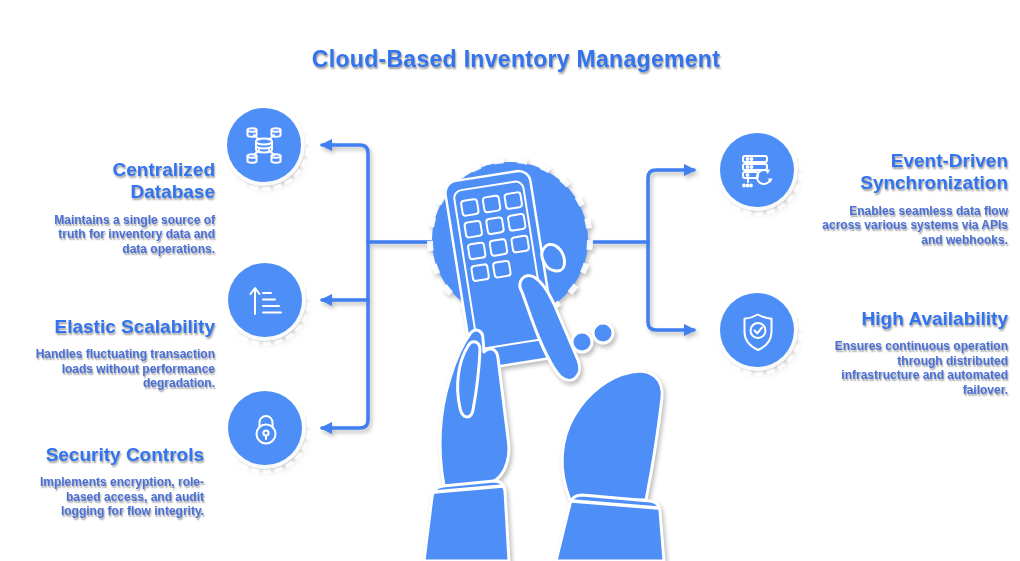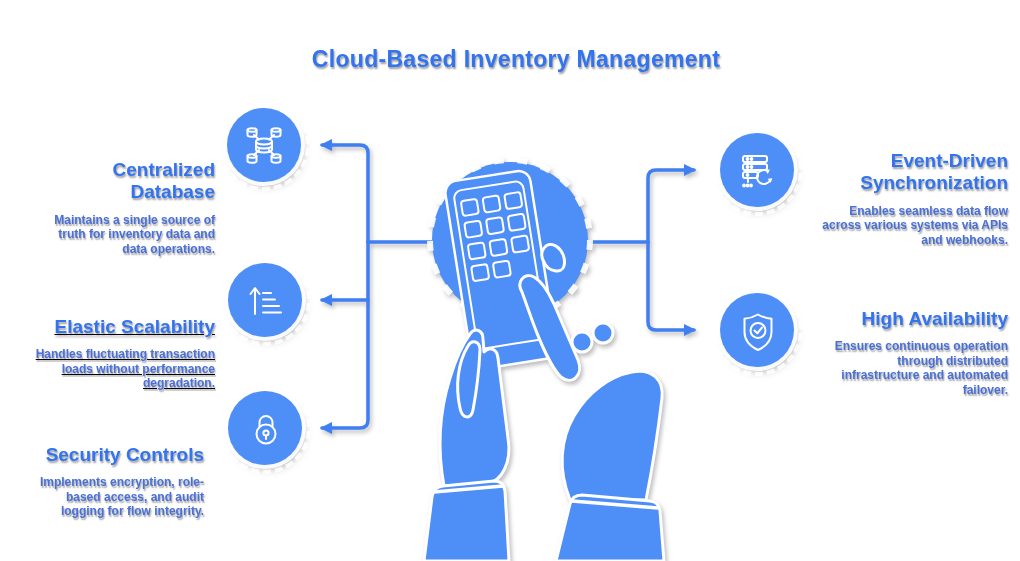--- a/index.html
+++ b/index.html
@@ -18,21 +18,21 @@
     font-size:19px;font-weight:bold;color:#3273f0;line-height:1.18;
     text-shadow:1px 2px 2px rgba(125,125,125,.75);margin:0 0 9px 0;
   }
   .item .desc{
     font-size:12px;font-weight:bold;color:#4a70d8;line-height:1.2;
     text-shadow:1px 1.5px 1.5px rgba(125,125,125,.7);
   }
   .item-left{width:180px;text-align:right;margin-top:28px;}
   .item-right{width:190px;text-align:right;}
   .pos-l1{left:35px;top:131px;}
-  .pos-l2{left:35px;top:288px;text-decoration:underline;}
+  .pos-l2{left:35px;top:288px;}
   .pos-l3{left:24px;top:416px;}
   .pos-r1{left:818px;top:150px;}
   .pos-r2{left:818px;top:308px;}
   .icon-circle{
     position:absolute;width:74px;height:74px;border-radius:50%;background:#4e8ef7;
     display:flex;align-items:center;justify-content:center;
     box-shadow:0 0 0 4px rgba(255,255,255,.9), 3px 5px 7px rgba(110,110,110,.5);
   }
   .icon-circle::after{
     content:"";position:absolute;inset:-9px;border-radius:50%;

